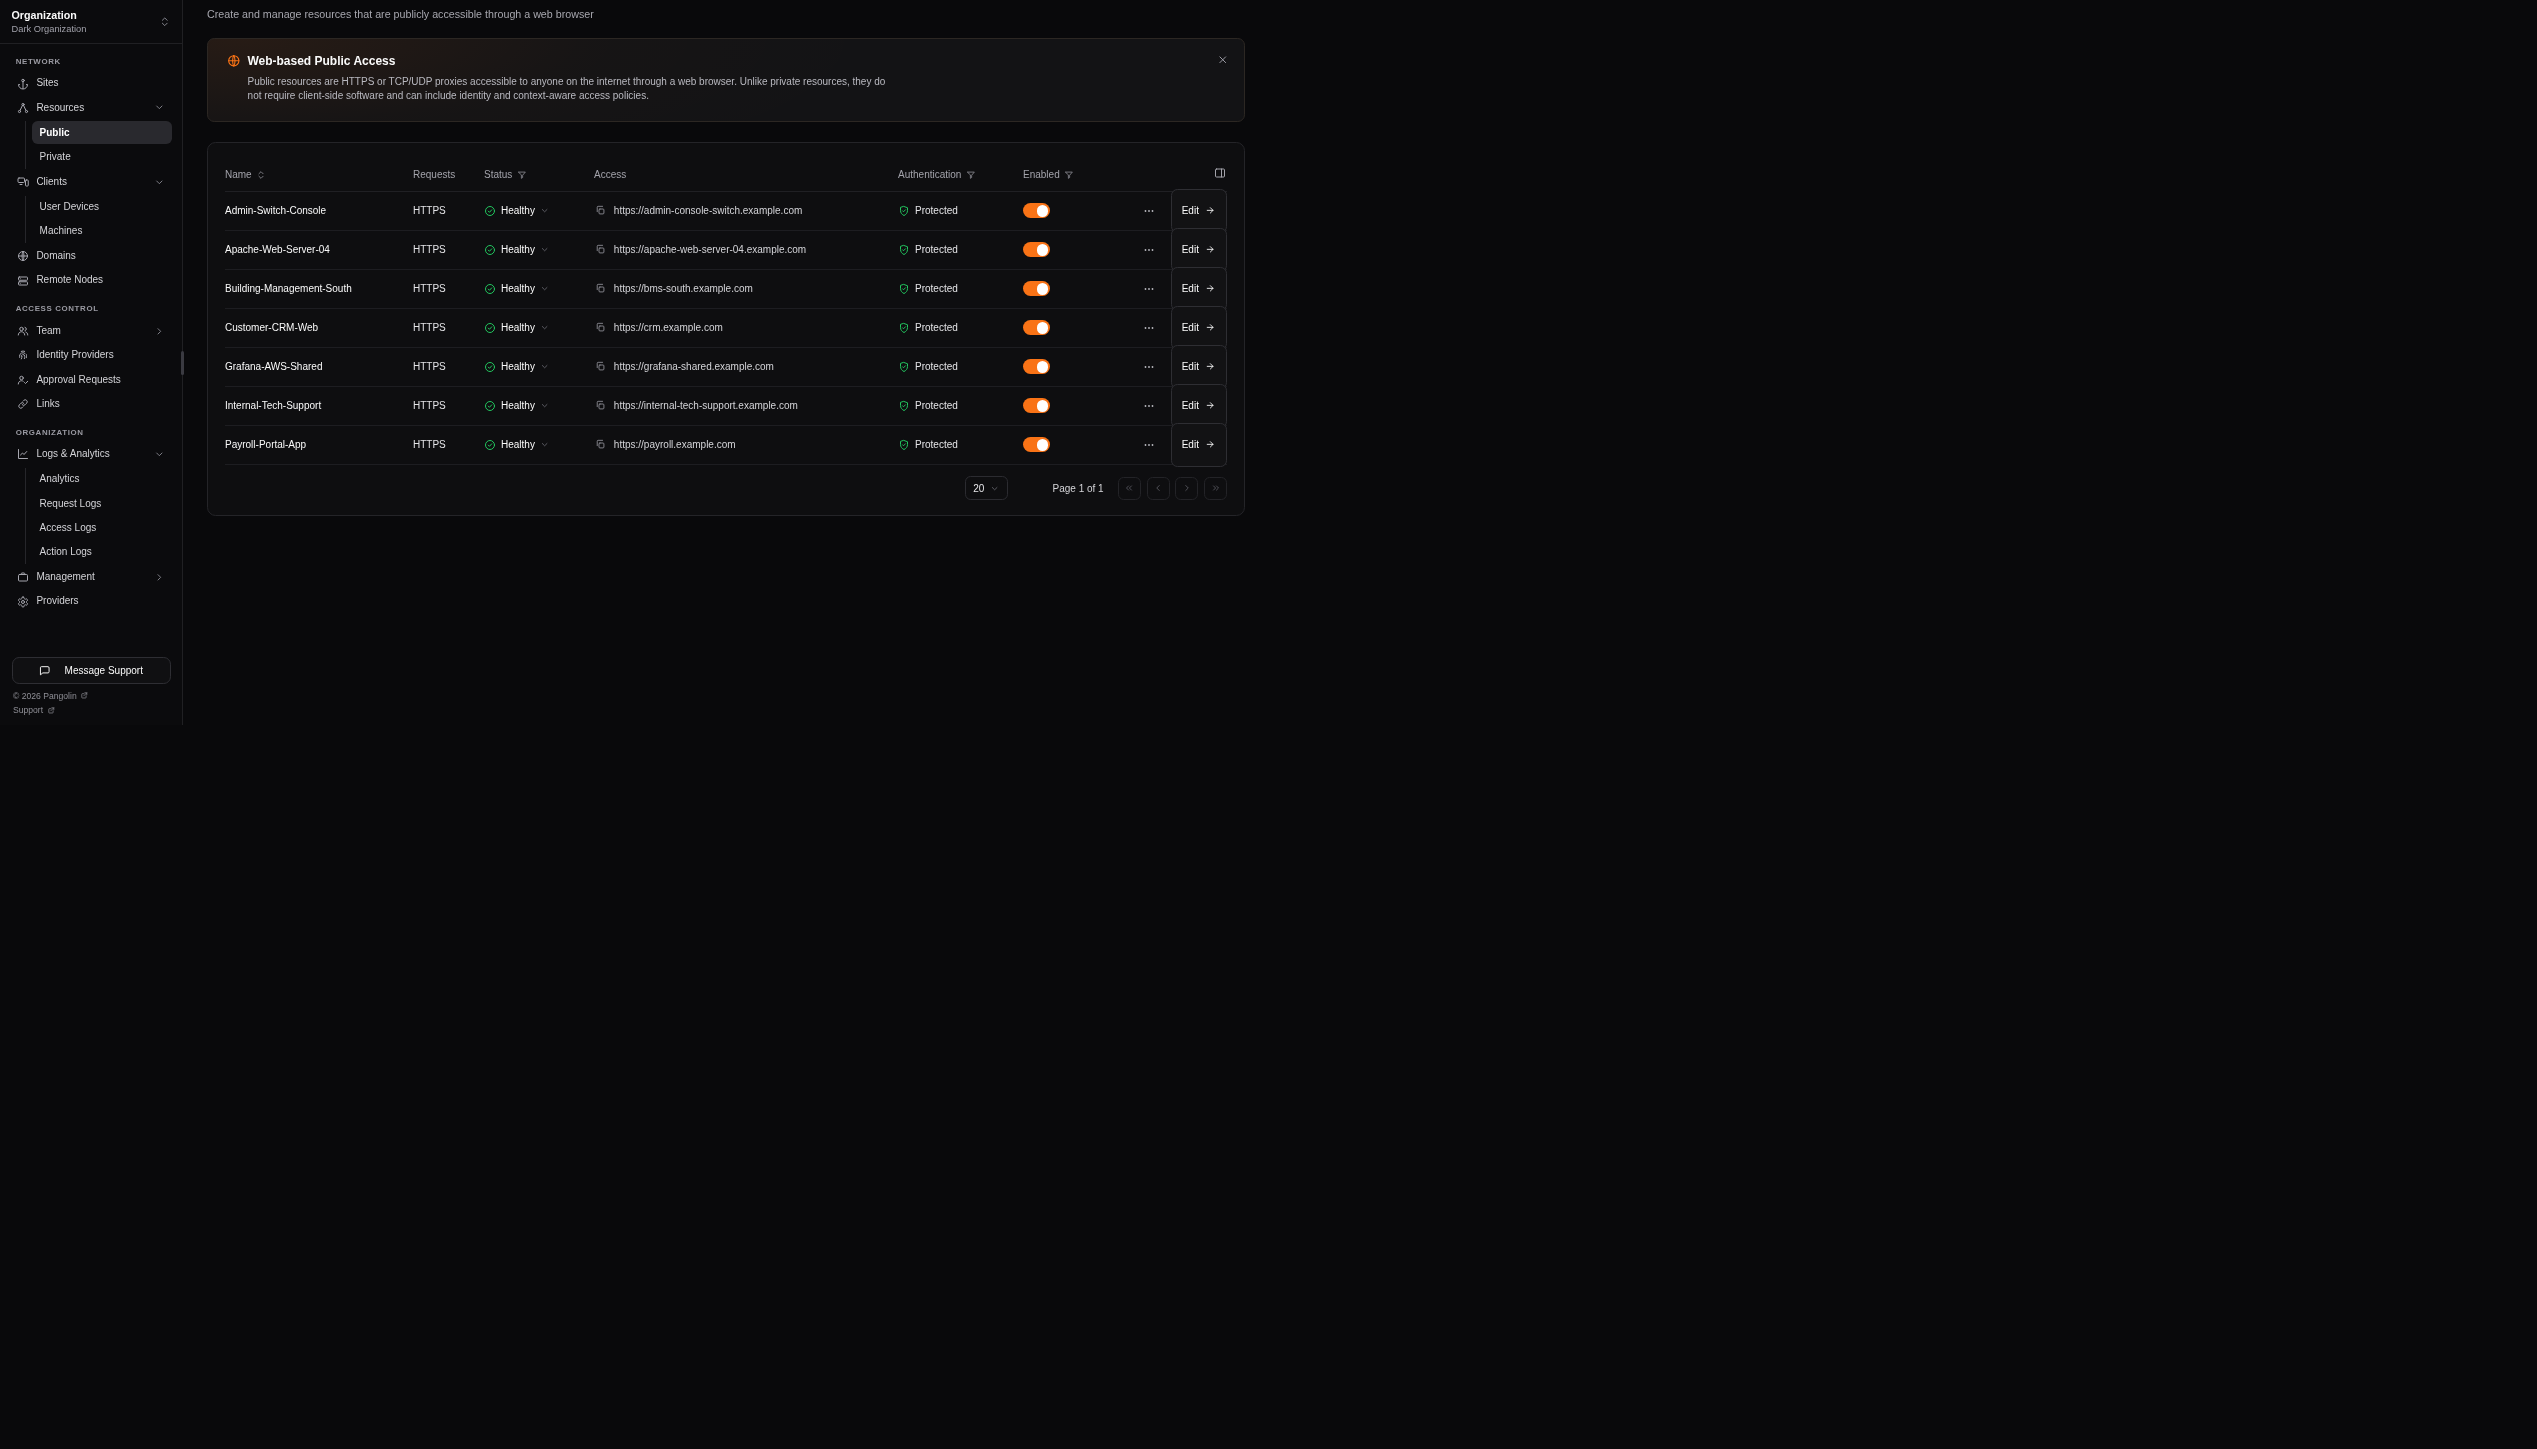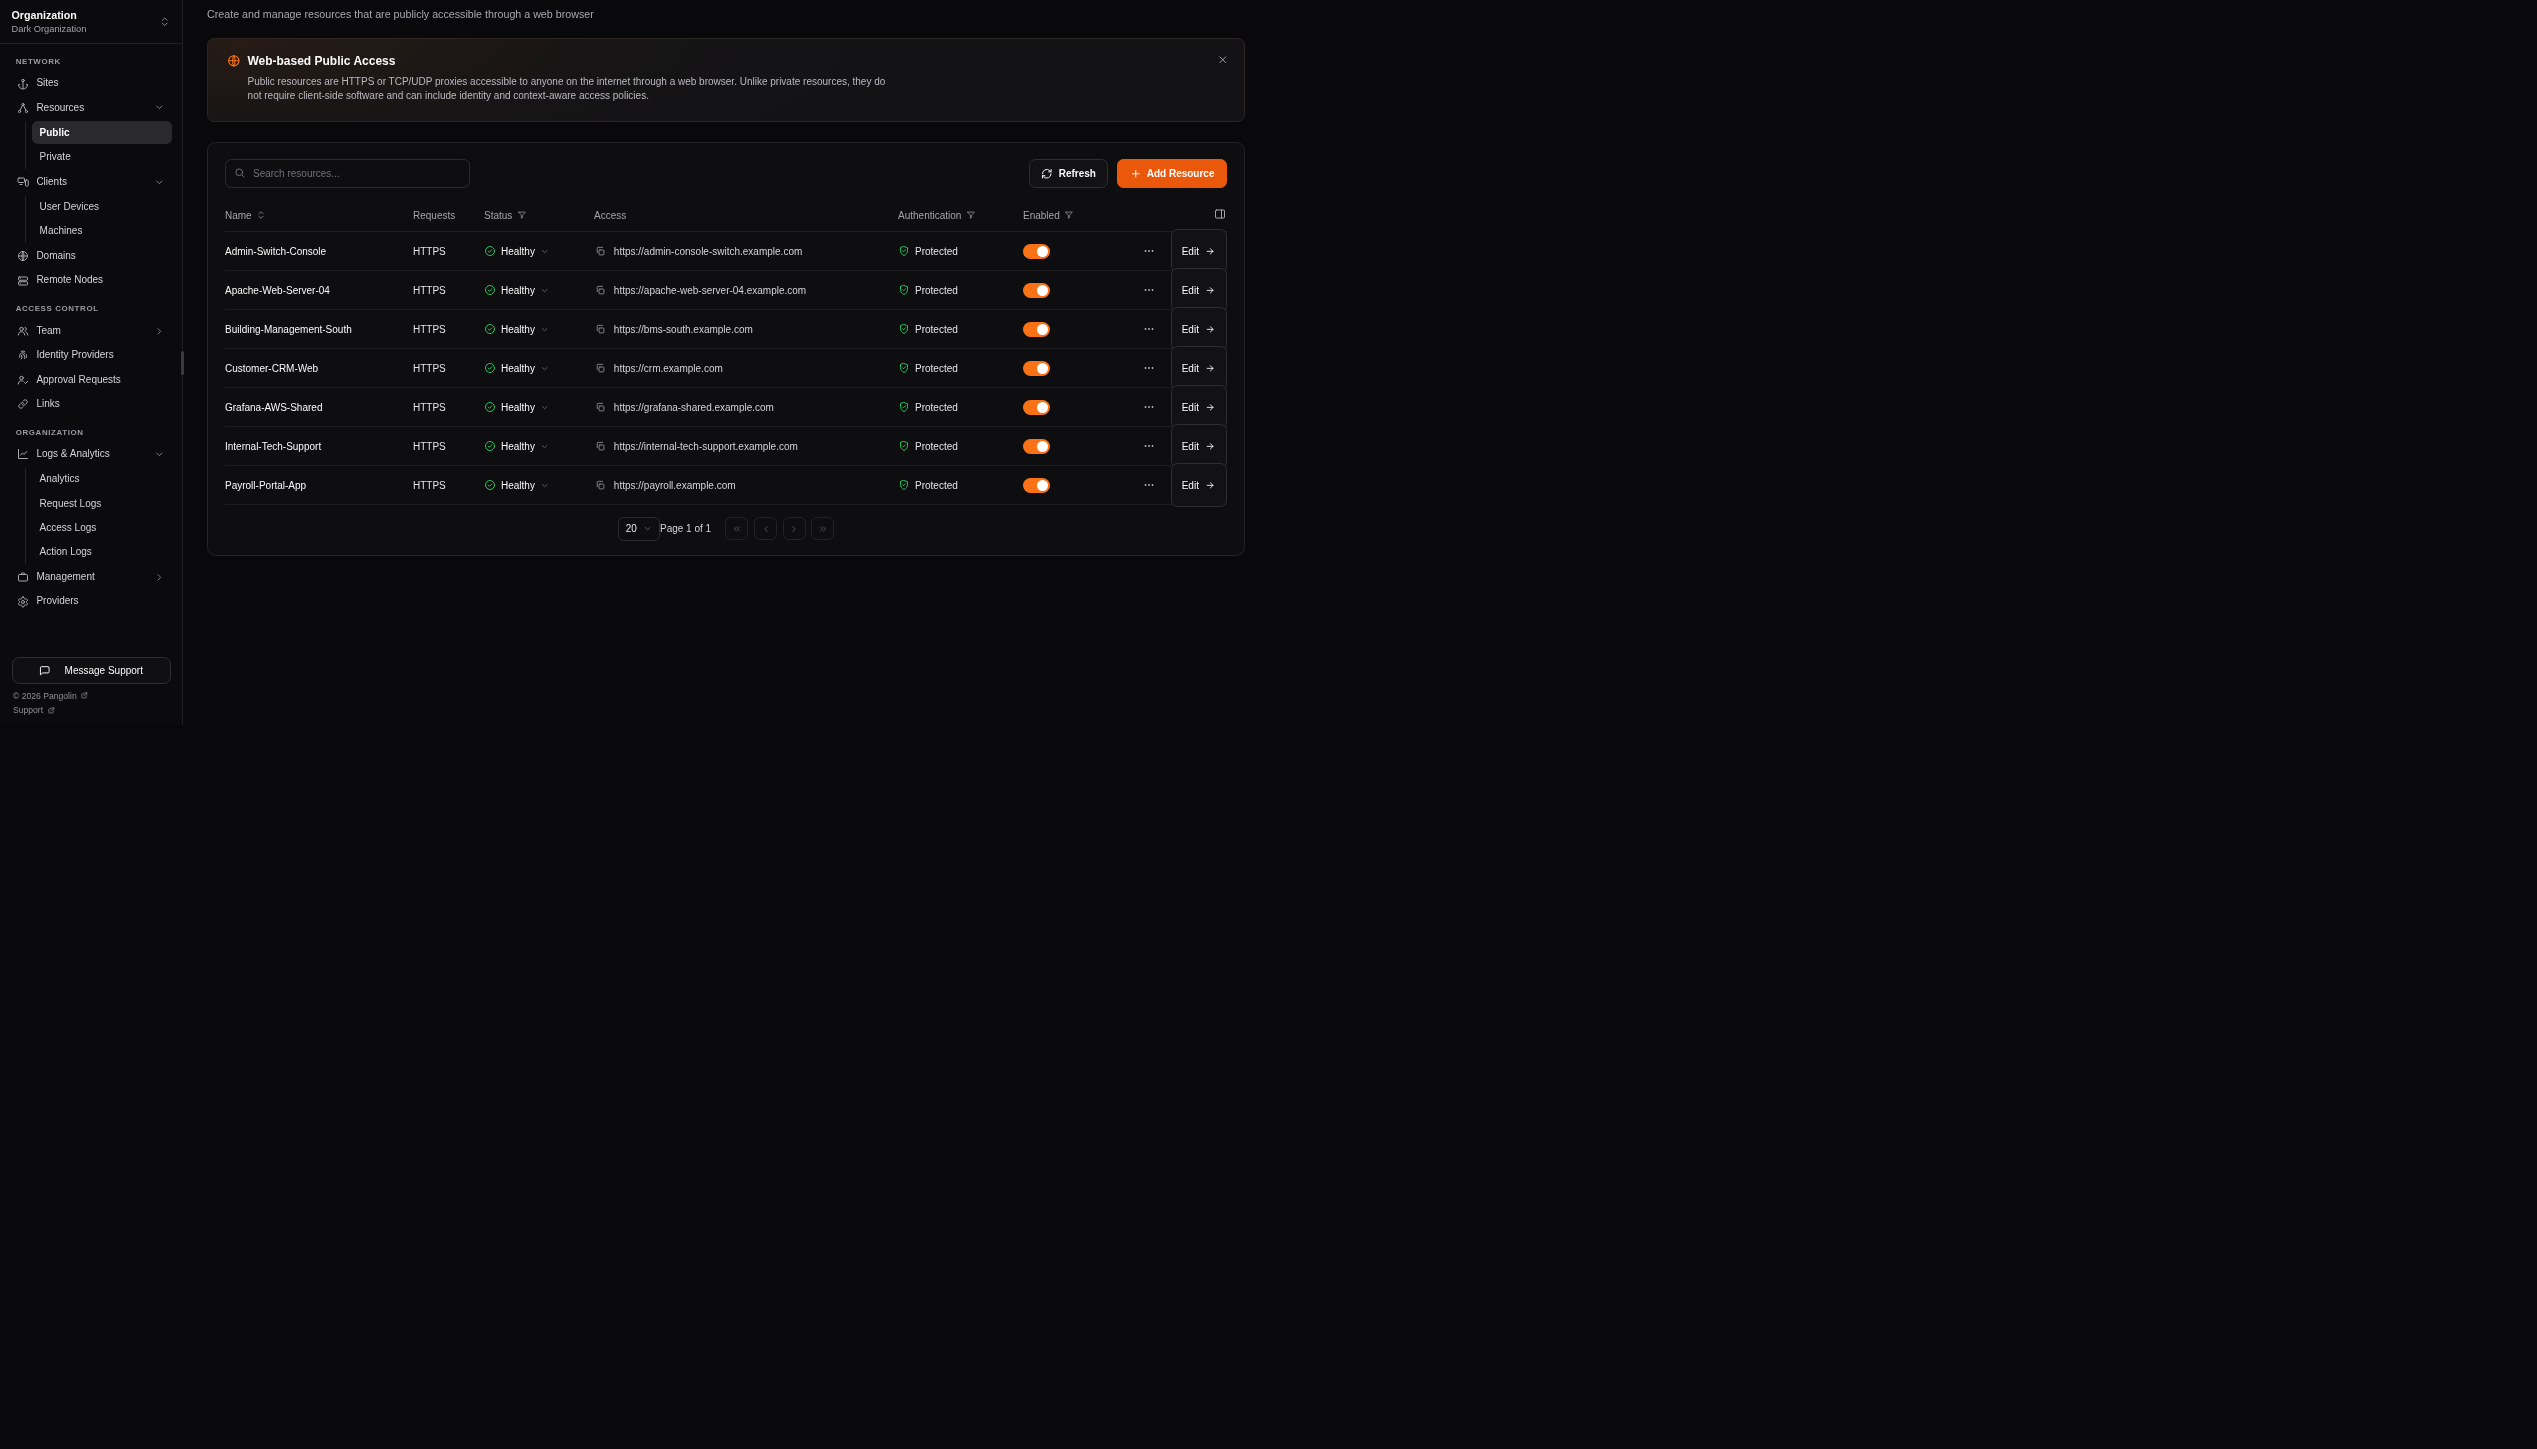--- a/index.html
+++ b/index.html
@@ -101,21 +101,21 @@
   .toggle { width:27px; height:15px; border-radius:715px; background:#39393f; border:none; position:relative; cursor:pointer; }
   .toggle.on { background:#f97316; }
   .toggle .knob { position:absolute; top:1.8px; left:1.8px; width:11.5px; height:11.5px; border-radius:50%; background:#ffffff; transition:left .1s; }
   .toggle.on .knob { left:13.6px; }
   .dots-btn { background:none; border:none; color:#b9b9c0; cursor:pointer; padding:2.9px; display:flex; }
   .dots-btn .icf { width:12px; height:12px; }
   .edit-btn { height:44px; padding:0 10px; border-radius:6.4px; border:0.7px solid #2e2e33; background:#121214; color:#fafafa;
     display:inline-flex; align-items:center; gap:6.4px; font-size:10px; font-weight:500; cursor:pointer; font-family:inherit; }
   .edit-btn .ic { width:10.7px; height:10.7px; }
 
-  .table-foot { margin-top:11.5px; display:flex; align-items:center; justify-content:center; }
+  .table-foot { margin-top:11.5px; display:flex; align-items:center; justify-content:flex-end;gap:45px; }
   .size-select { height:24px; padding:0 7.2px; border-radius:5.7px; border:0.7px solid #2b2b30; background:transparent; color:#e7e7ea;
     display:inline-flex; align-items:center; gap:5.7px; font-size:10px; cursor:pointer; font-family:inherit; }
   .size-select .ic { width:9.3px; height:9.3px; color:#71717a; }
   .pager { display:flex; align-items:center; gap:5.7px; }
   .page-label { font-size:10px; color:#d4d4d8; margin-right:8.6px; }
   .pg-btn { width:23px; height:23px; border-radius:5.7px; border:0.7px solid #232327; background:#0e0e10; color:#5d5d65;
     display:inline-flex; align-items:center; justify-content:center; cursor:pointer; }
   .pg-btn .ic { width:10px; height:10px; }
 </style>
 </head>
@@ -449,42 +449,20 @@
       </div>
       <p class="banner-body">Public resources are HTTPS or TCP/UDP proxies accessible to anyone on the internet through a web browser. Unlike private resources, they do not require client-side software and can include identity and context-aware access policies.</p>
       <button class="banner-close">
         <svg class="ic" viewBox="0 0 16 16" width="11.5" height="11.5">
             <use href="#i-x"></use>
           </svg>
       </button>
     </section>
 
     <section class="card">
-      <div class="toolbar">
-        <div class="search-wrap">
-          <svg class="ic" viewBox="0 0 16 16" width="11.5" height="11.5">
-              <use href="#i-search"></use>
-            </svg>
-          <input class="search-input" type="text" placeholder="Search resources..." style="">
-        </div>
-        <div class="toolbar-actions">
-          <button class="btn btn-outline">
-            <svg class="ic" viewBox="0 0 16 16" width="11.5" height="11.5">
-                <use href="#i-refresh"></use>
-              </svg>
-            <span>Refresh</span>
-          </button>
-          <button class="btn btn-primary">
-            <svg class="ic" viewBox="0 0 16 16" width="11.5" height="11.5">
-                <use href="#i-plus"></use>
-              </svg>
-            <span>Add Resource</span>
-          </button>
-        </div>
-      </div>
 
       <div class="thead">
         <div class="cell col-name">
           <button class="hbtn">
             <span>Name</span>
             <svg class="ic" viewBox="0 0 14 14" width="10" height="10">
                 <use href="#i-updown"></use>
               </svg>
           </button>
         </div>

